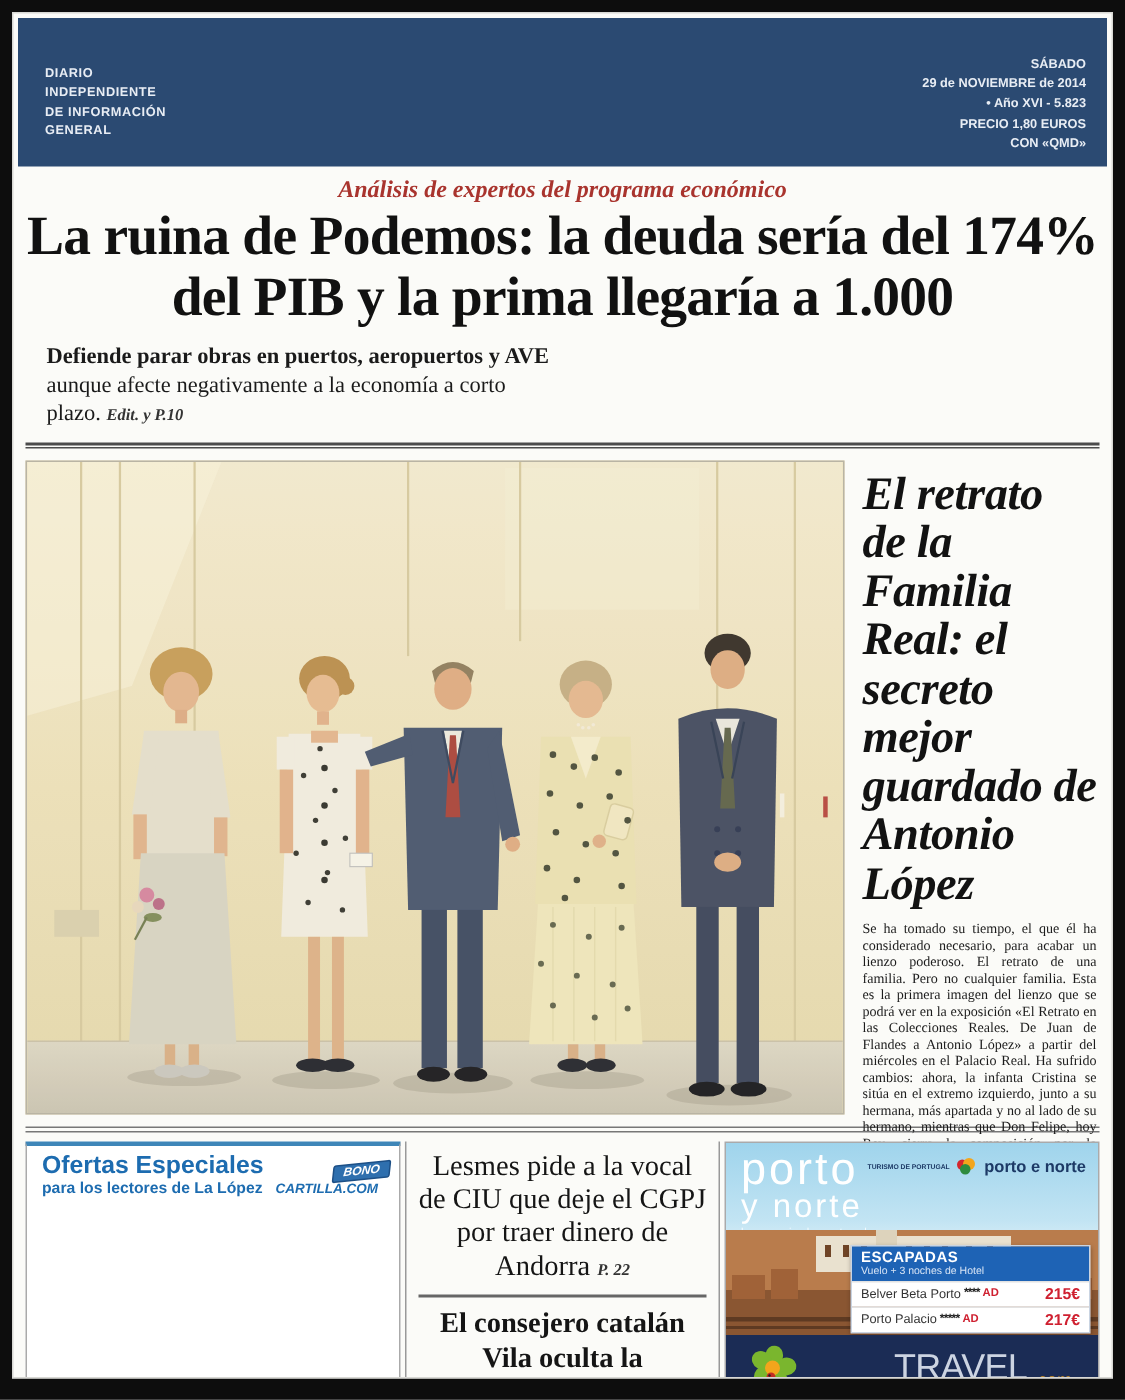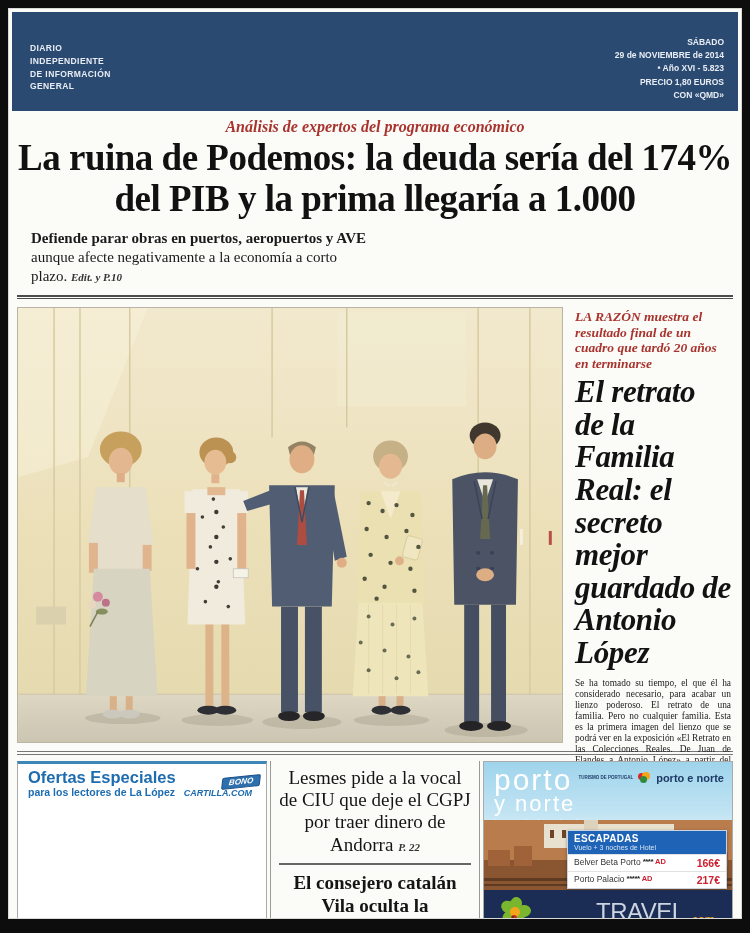--- a/index.html
+++ b/index.html
@@ -327,21 +327,20 @@
           <rect x="448" y="298" width="15" height="118" fill="#38425a"></rect>
           <rect x="475" y="298" width="15" height="118" fill="#38425a"></rect>
           <ellipse cx="455" cy="420" rx="12" ry="5" fill="#15161b"></ellipse>
           <ellipse cx="483" cy="420" rx="12" ry="5" fill="#15161b"></ellipse>
         </g>
         <rect width="546" height="436" fill="#f3e6b8" opacity=".07"></rect>
       </svg>
     </div>
 
     <div class="feature">
-      <div class="f-kicker">LA RAZÓN muestra el resultado final de un cuadro que tardó 20 años en terminarse</div>
       <div class="f-headline">El retrato de la Familia Real: el secreto mejor guardado de Antonio López</div>
       <p class="f-body"><span>Se ha tomado su tiempo, el que él ha considerado necesario, para acabar un lienzo poderoso. El retrato de una familia. Pero no cualquier familia. Esta es la primera imagen del lienzo que se podrá ver en la exposición «El Retrato en las Colecciones Reales. De Juan de Flandes a Antonio López» a partir del miércoles en el Palacio Real. Ha sufrido cambios: ahora, la infanta Cristina se sitúa en el extremo izquierdo, junto a su hermana, más apartada y no al lado de su hermano, mientras que Don Felipe, hoy Rey, cierra la composición por la derecha. Veinte años de trabajo para un cuadro que hoy aloja a dos Reyes, padre e hijo, y que pasará a la historia del retrato de corte. «Estoy tranquilo, aunque en muchos momentos pensé que me sobrepasaba el trabajo», comenta el pintor en una entrevista.</span>
          <i>P. 68</i></p>
       <div class="f-bottomrule"></div>
     </div>
   </div>
 
   <div class="rule-double"></div>
 
   <div class="bottom">
@@ -412,21 +411,21 @@
         </svg>
         <div class="panel">
           <div class="panel-head">
             <div class="pt">ESCAPADAS</div>
             <div class="ps">Vuelo + 3 noches de Hotel</div>
           </div>
           <div class="panel-row">
             <span>Belver Beta Porto</span>
             <span class="stars">****</span>
             <span class="ad">AD</span>
-            <span class="price">166€</span>
+            <span class="price">215€</span>
           </div>
           <div class="panel-row">
             <span>Porto Palacio</span>
             <span class="stars">*****</span>
             <span class="ad">AD</span>
             <span class="price">217€</span>
           </div>
         </div>
       </div>
       <div class="logibar">

